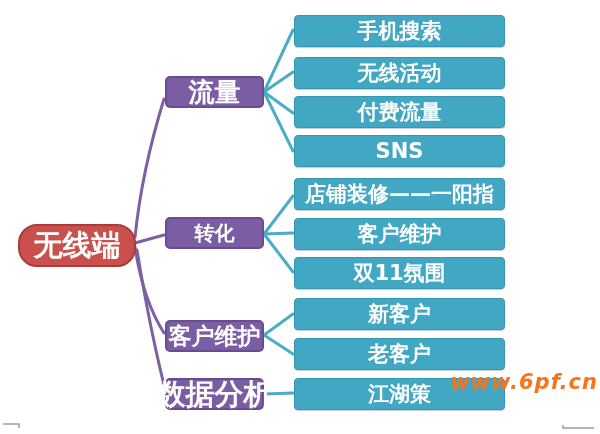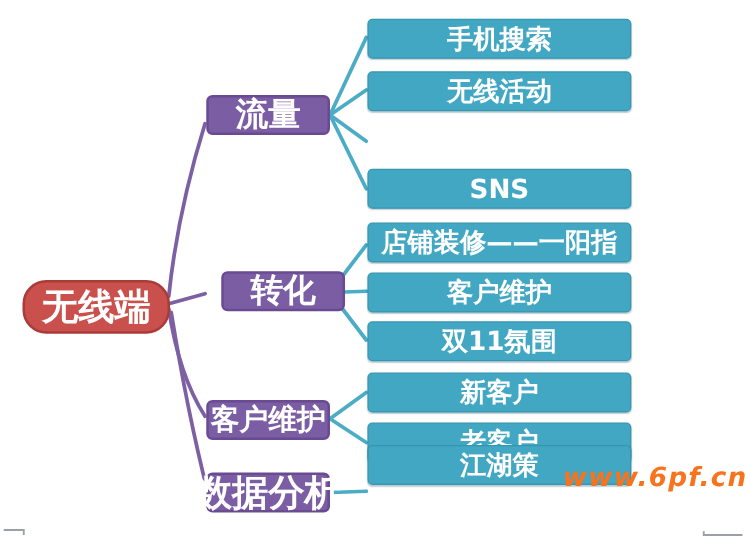--- a/index.html
+++ b/index.html
@@ -16,21 +16,21 @@
     left:18px;top:224px;width:118px;height:43px;
     background:var(--root-fill);border:2px solid var(--root-border);
     border-radius:19px;font-size:29px;
   }
   .branch{
     left:165px;width:99px;height:32px;
     background:var(--branch-fill);border:2px solid var(--branch-border);
     border-radius:5px;
   }
   .branch.b0{top:76px;font-size:26px;}
-  .branch.b1{top:217px;font-size:26px;margin-left:12px;}
+  .branch.b1{top:217px;font-size:20px;}
   .branch.b2{top:320px;font-size:23px;}
   .branch.b3{top:378px;font-size:29px;}
   .leaf{
     left:294px;width:211px;height:32px;
     background:var(--leaf-fill);border:1px solid var(--leaf-border);
     border-radius:4px;font-size:21px;
     box-shadow:0 1px 1px rgba(0,60,80,0.25);
   }
   #connectors{position:absolute;left:0;top:0;width:600px;height:434px;}
   .pline{stroke:var(--branch-line);stroke-width:3;fill:none;stroke-linecap:round;}
@@ -75,25 +75,26 @@
 
   <div class="node root">无线端</div>
 
   <div class="node branch b0">流量</div>
   <div class="node branch b1">转化</div>
   <div class="node branch b2">客户维护</div>
   <div class="node branch b3">数据分析</div>
 
   <div class="node leaf" style="top:15px">手机搜索</div>
   <div class="node leaf" style="top:57px">无线活动</div>
+  <div class="node leaf" style="top:96px">付费流量</div>
   <div class="node leaf" style="top:135px">SNS</div>
   <div class="node leaf" style="top:178px">店铺装修——一阳指</div>
   <div class="node leaf" style="top:218px">客户维护</div>
   <div class="node leaf" style="top:257px">双11氛围</div>
   <div class="node leaf" style="top:298px">新客户</div>
   <div class="node leaf" style="top:338px">老客户</div>
-  <div class="node leaf" style="top:356px">江湖策</div>
+  <div class="node leaf" style="top:378px">江湖策</div>
 
   <div id="watermark">
     <div class="wm2">www.6pf.cn</div>
   </div>
 
 </div>
 
 </body></html>

